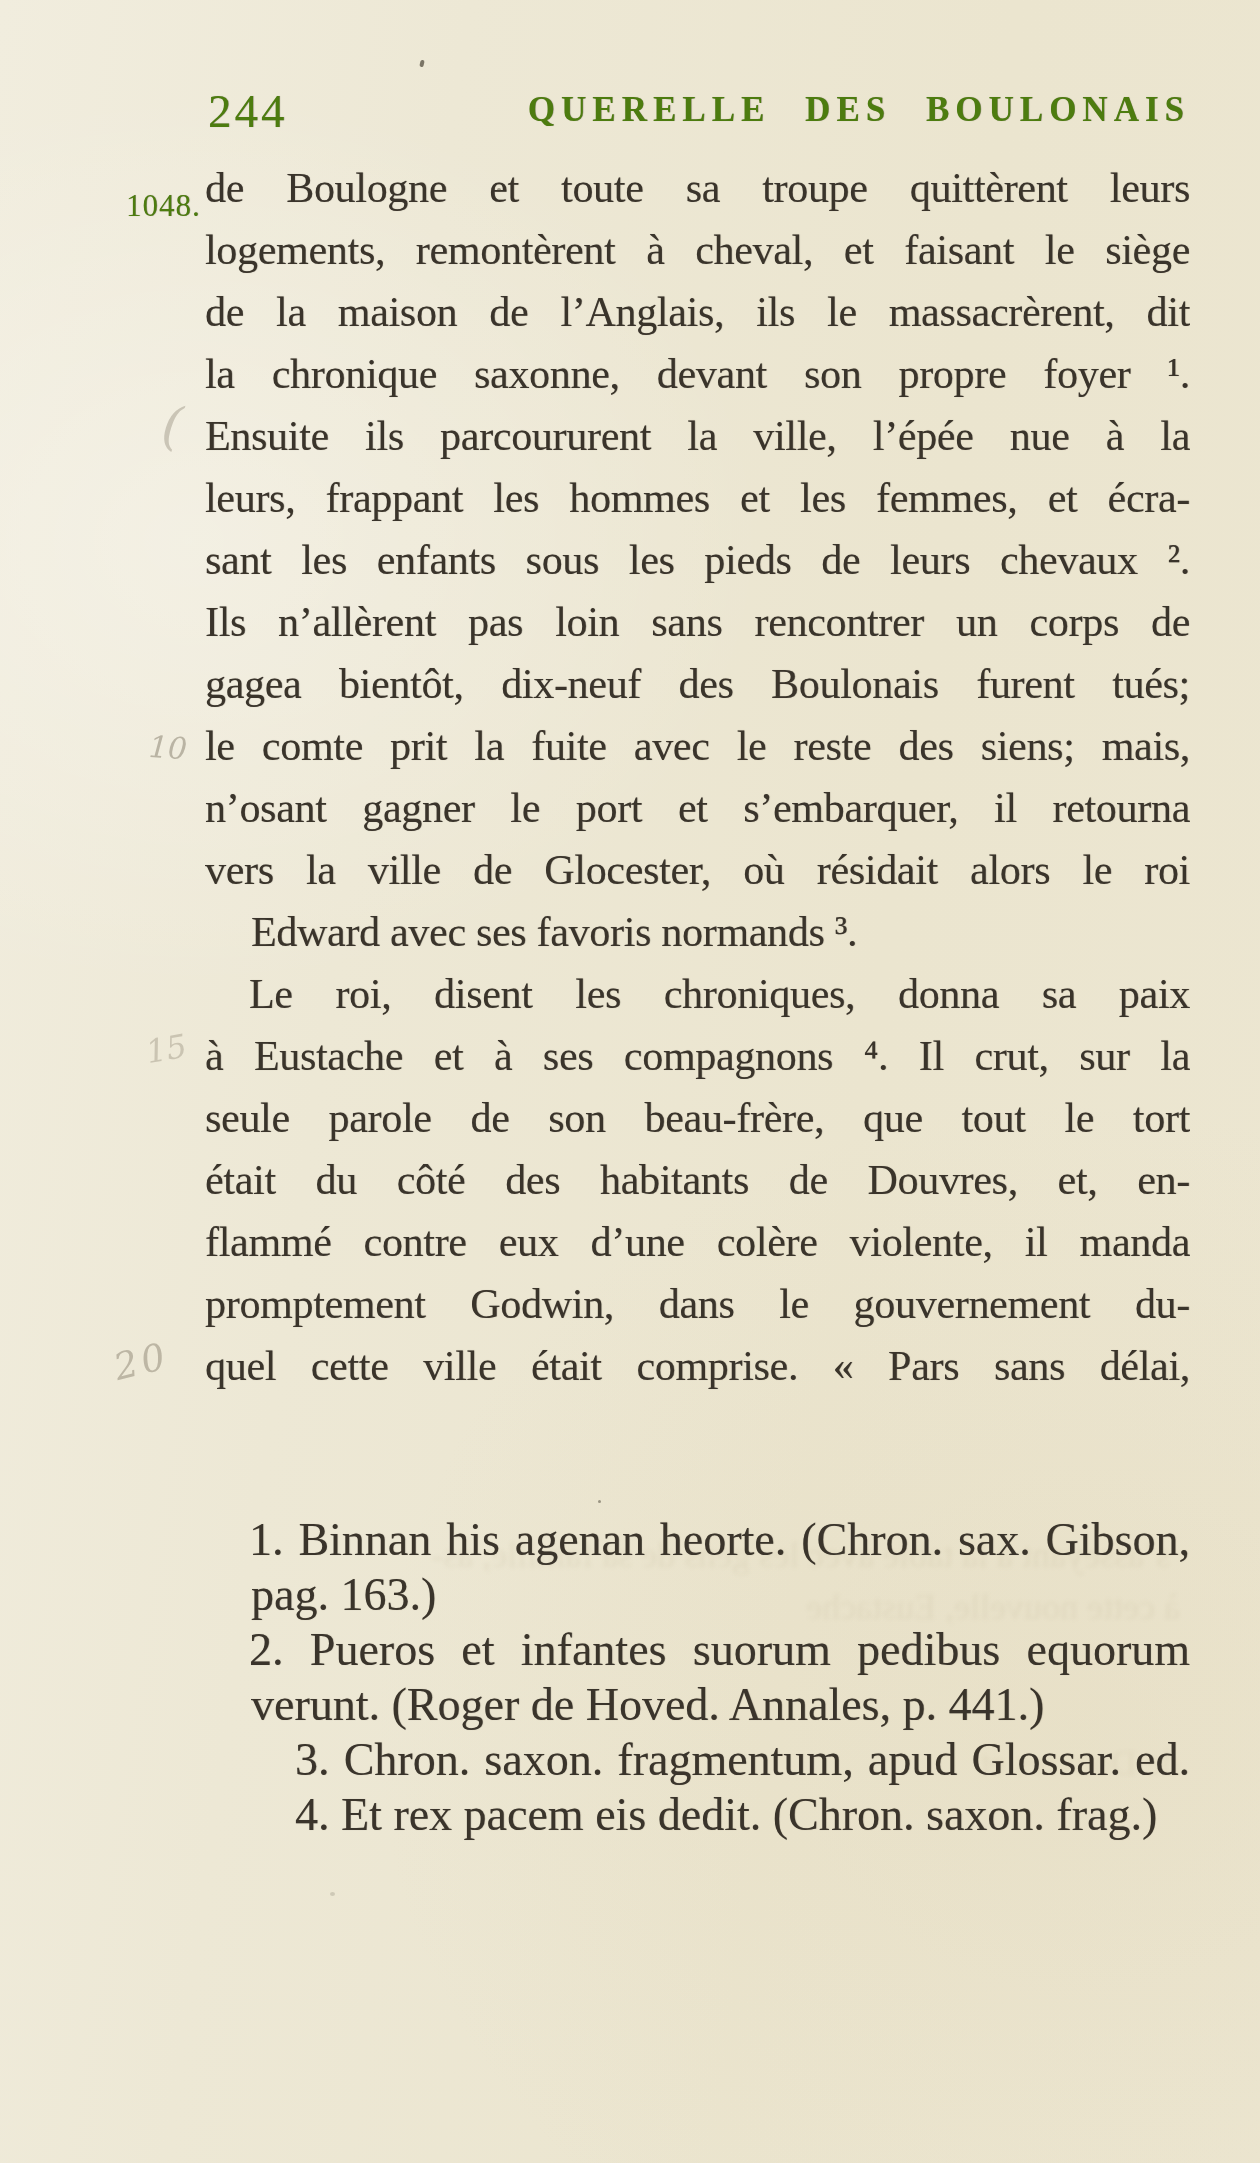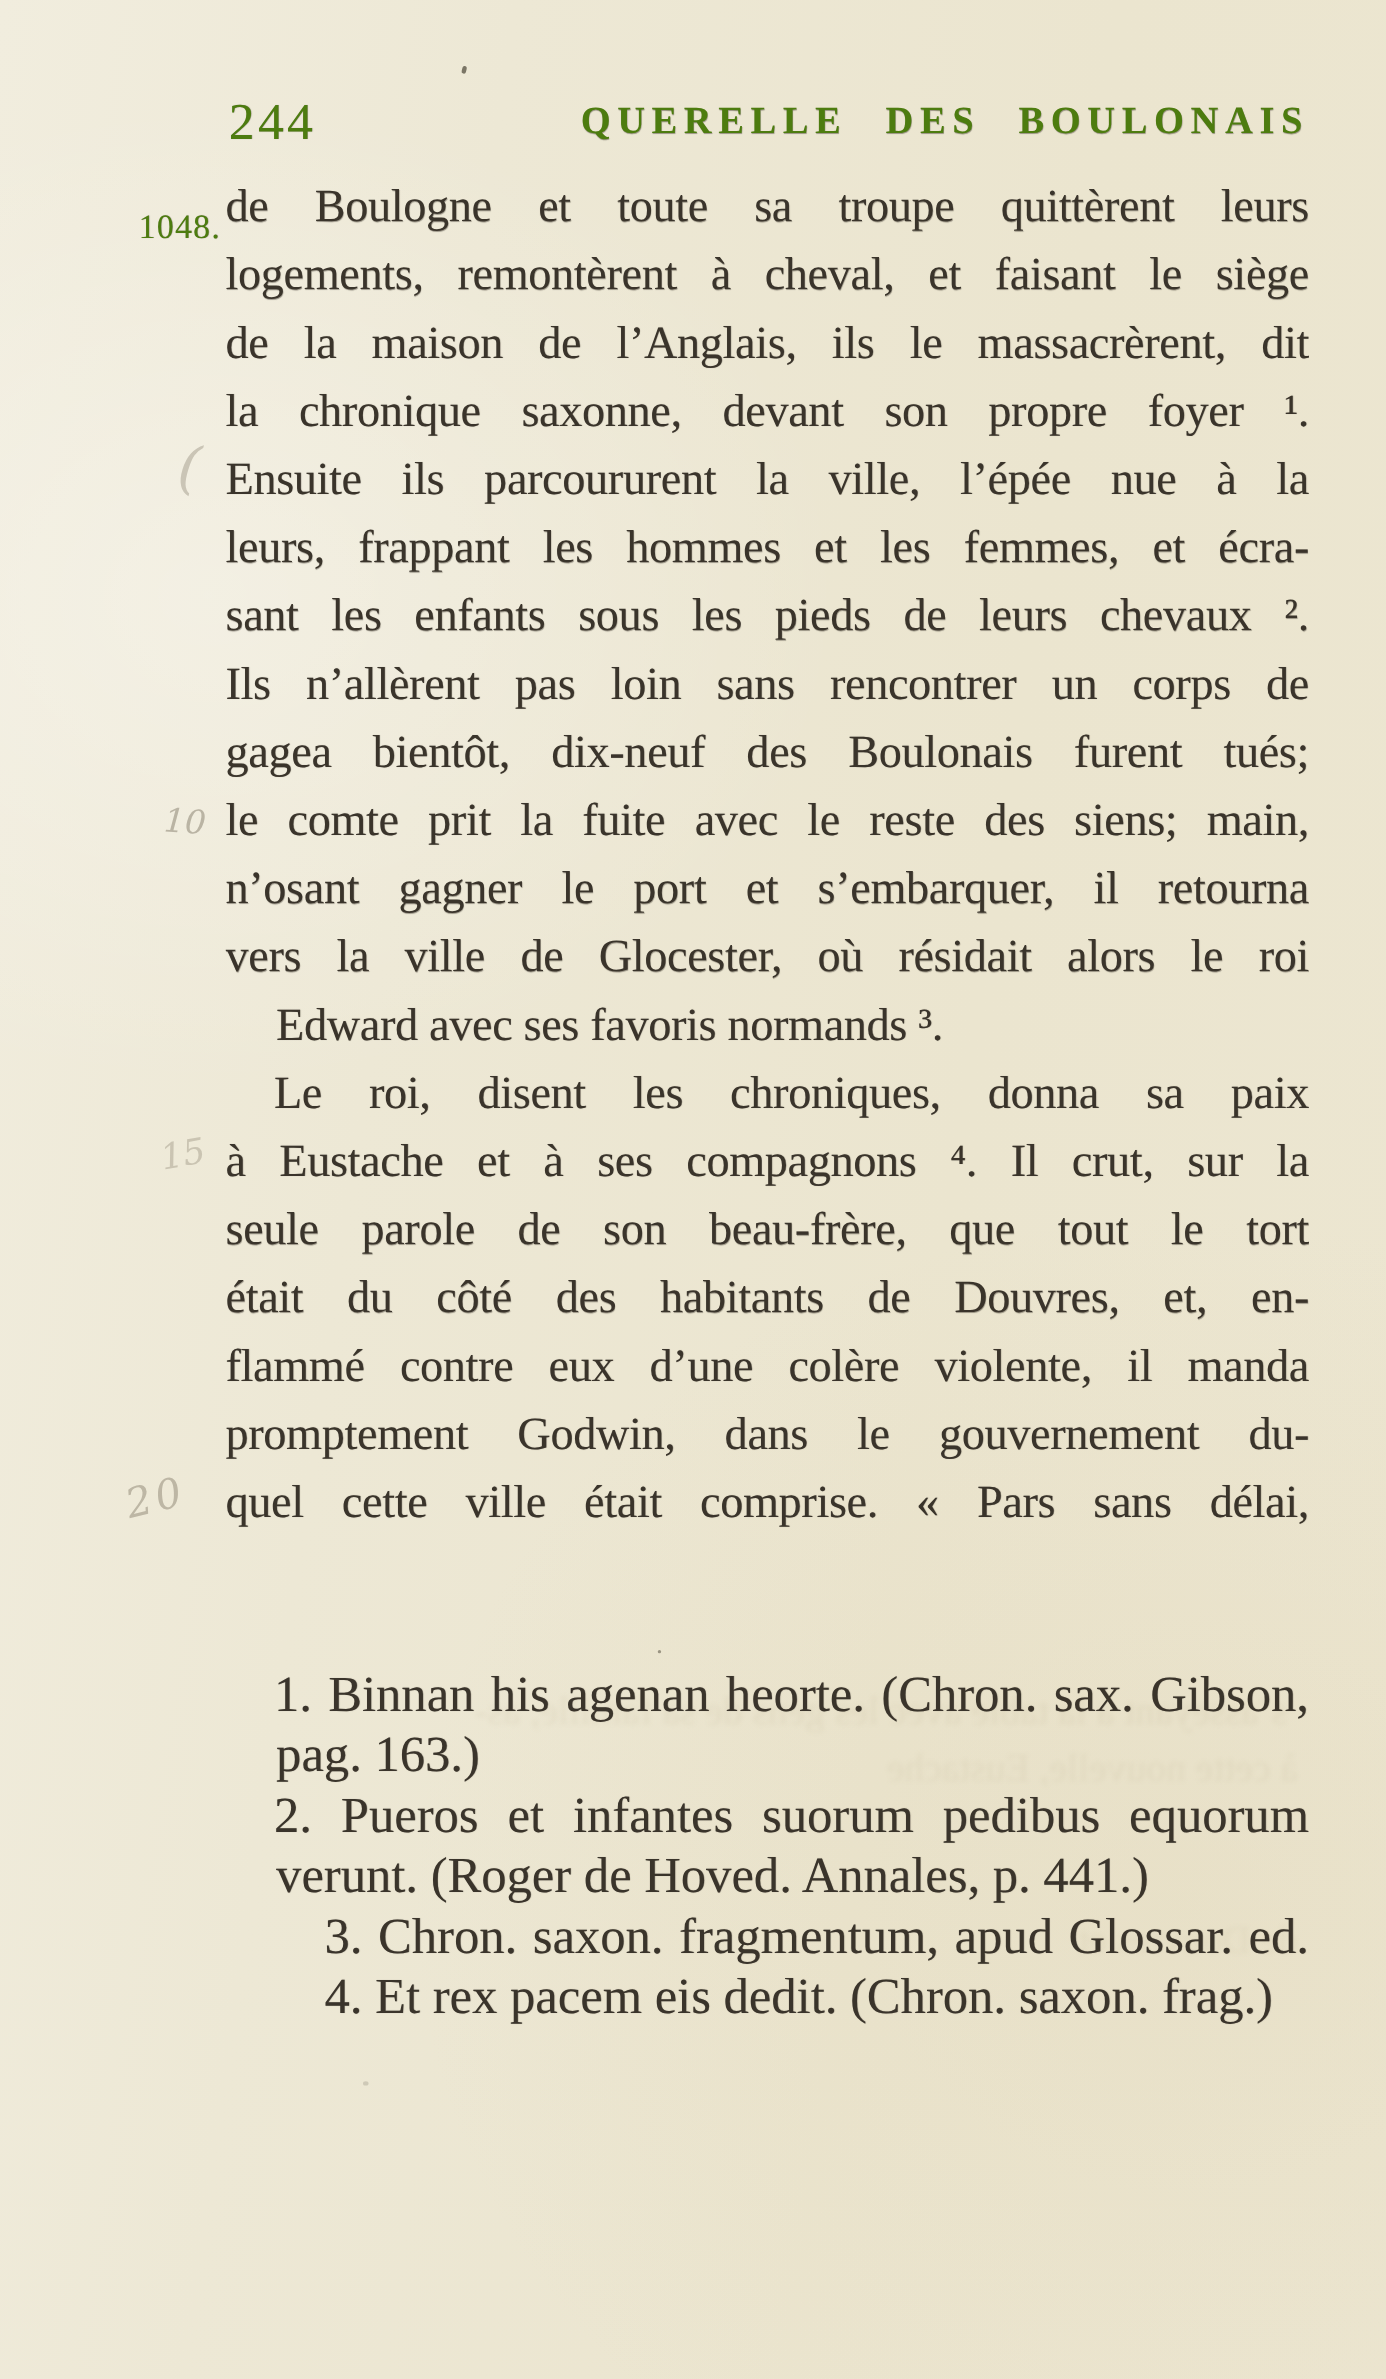--- a/index.html
+++ b/index.html
@@ -77,21 +77,21 @@
 <div class="bodyblock">
     <div class="line">de Boulogne et toute sa troupe quittèrent leurs</div>
     <div class="line">logements, remontèrent à cheval, et faisant le siège</div>
     <div class="line">de la maison de l’Anglais, ils le massacrèrent, dit</div>
     <div class="line">la chronique saxonne, devant son propre foyer ¹.</div>
     <div class="line">Ensuite ils parcoururent la ville, l’épée nue à la</div>
     <div class="line">leurs, frappant les hommes et les femmes, et écra-</div>
     <div class="line">sant les enfants sous les pieds de leurs chevaux ².</div>
     <div class="line">Ils n’allèrent pas loin sans rencontrer un corps de</div>
     <div class="line">gagea bientôt, dix-neuf des Boulonais furent tués;</div>
-    <div class="line">le comte prit la fuite avec le reste des siens; main,</div>
+    <div class="line">le comte prit la fuite avec le reste des siens; mais,</div>
     <div class="line">n’osant gagner le port et s’embarquer, il retourna</div>
     <div class="line">vers la ville de Glocester, où résidait alors le roi</div>
     <div class="line noj">Edward avec ses favoris normands ³.</div>
     <div class="line ind">Le roi, disent les chroniques, donna sa paix</div>
     <div class="line">à Eustache et à ses compagnons ⁴. Il crut, sur la</div>
     <div class="line">seule parole de son beau-frère, que tout le tort</div>
     <div class="line">était du côté des habitants de Douvres, et, en-</div>
     <div class="line">flammé contre eux d’une colère violente, il manda</div>
     <div class="line">promptement Godwin, dans le gouvernement du-</div>
     <div class="line">quel cette ville était comprise. « Pars sans délai,</div>

